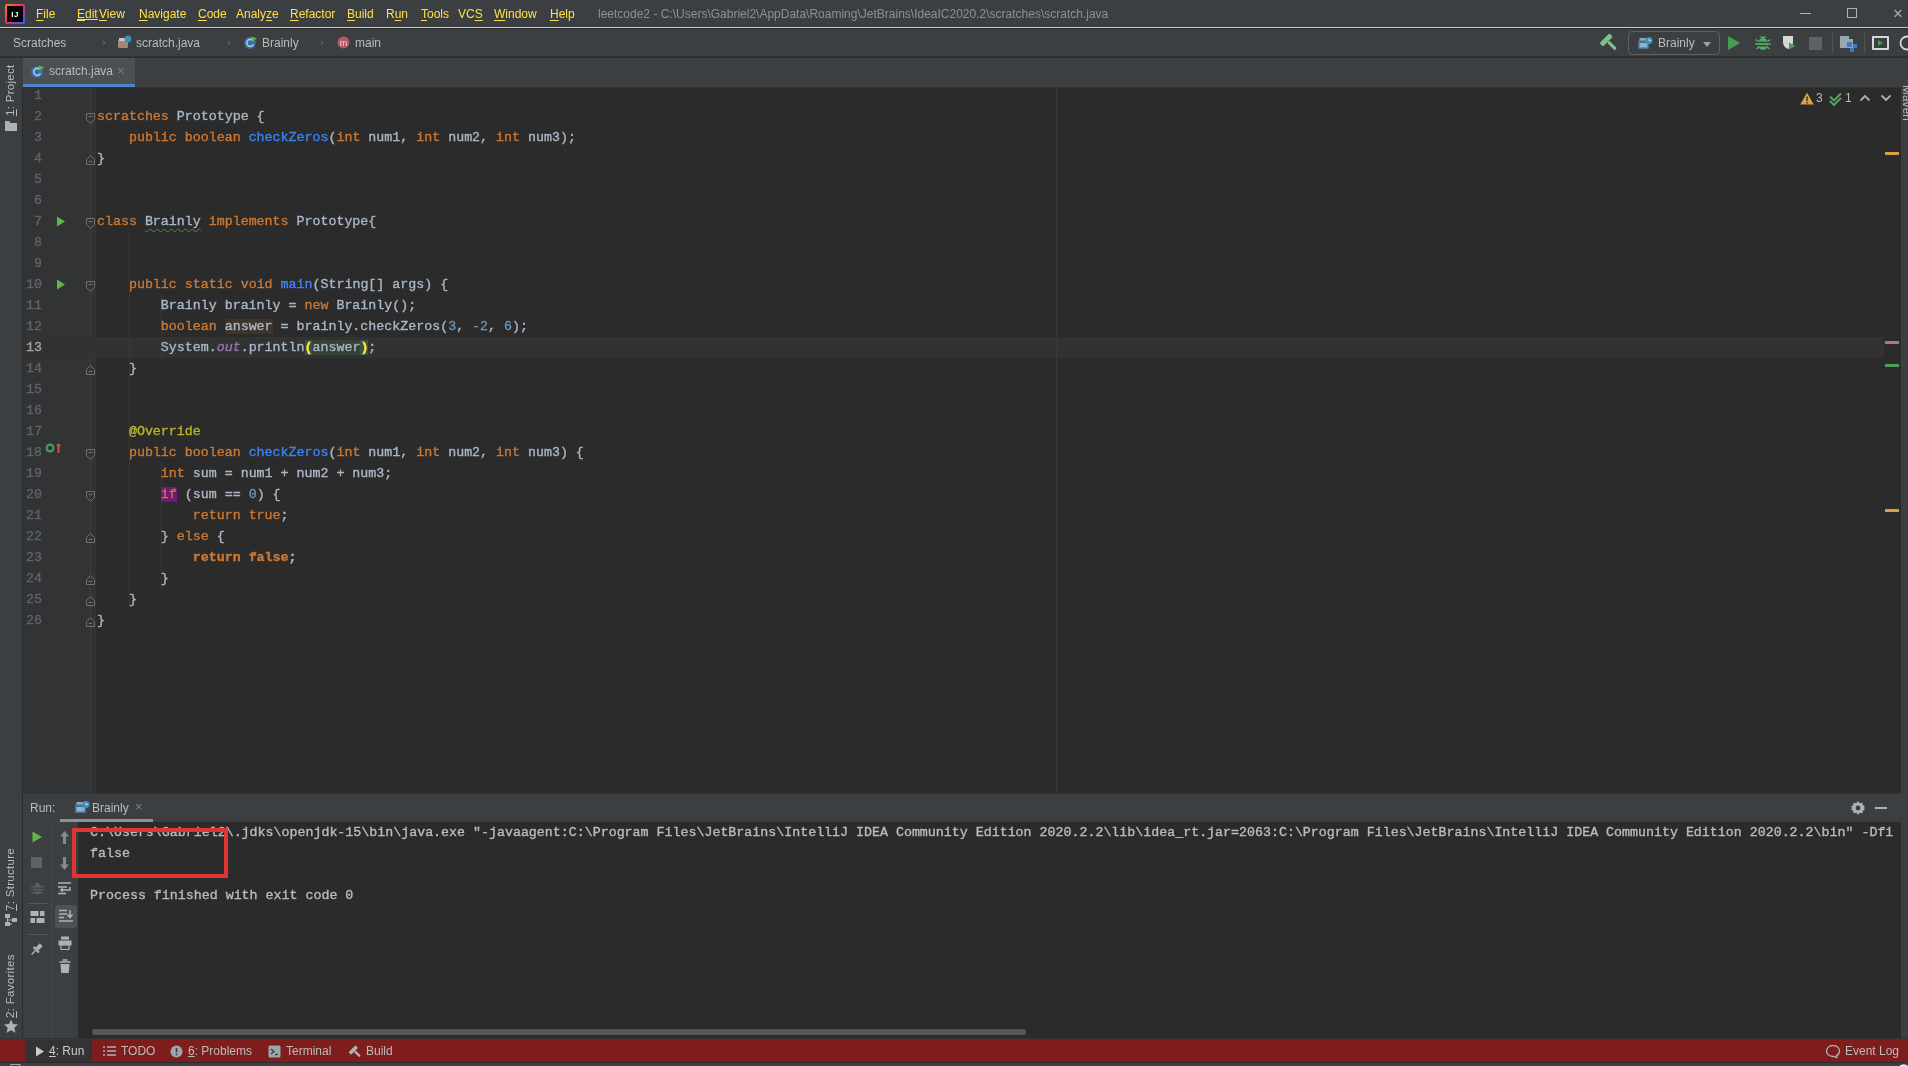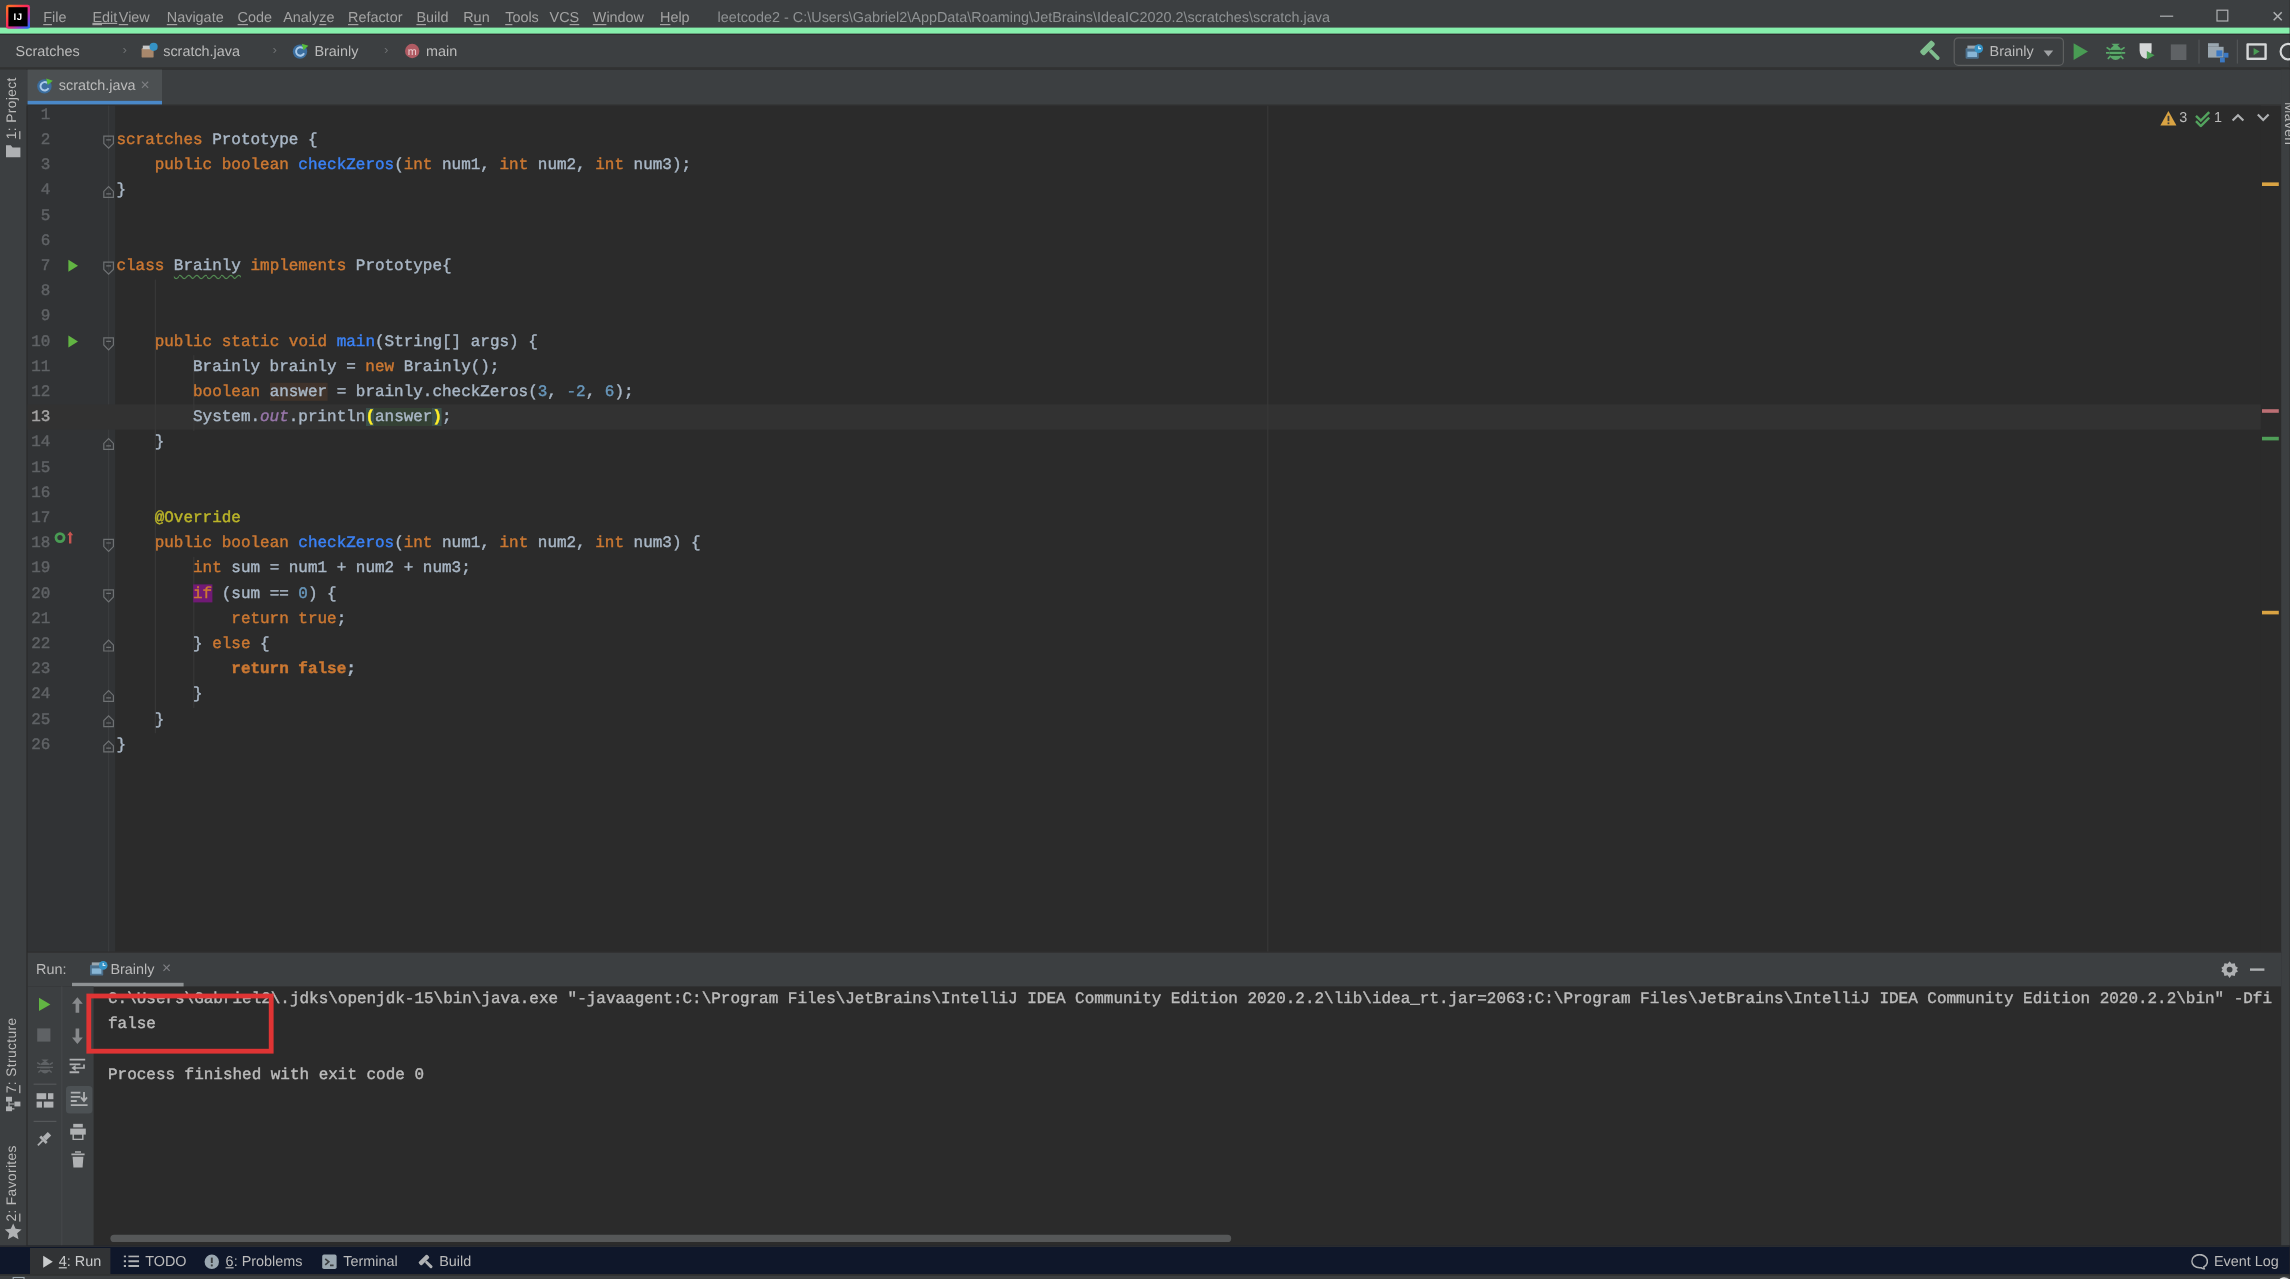--- a/index.html
+++ b/index.html
@@ -5,34 +5,34 @@
 * { margin:0; padding:0; box-sizing:border-box; }
 html,body { width:1908px; height:1066px; overflow:hidden; background:#2B2B2B;
   font-family:"Liberation Sans", sans-serif; }
 .abs { position:absolute; }
 .mono { font-family:"Liberation Mono", monospace; font-size:13.3px; line-height:21px; white-space:pre; -webkit-text-stroke:0.35px; }
 .k { color:#CC7832; }
 .n { color:#6897BB; }
 .m { color:#3b82f6; }
 .an { color:#BBB529; }
 .fld { color:#9876AA; font-style:italic; }
-.menu-item { position:absolute; top:7px; font-size:12px; color:#a3a3a3; }
+.menu-item { position:absolute; top:7px; font-size:12px; color:#fde047; }
 .menu-item u { text-decoration-thickness:1px; text-underline-offset:2px; }
 .code-line { position:absolute; left:97px; height:21px; color:#A9B7C6; }
 .lnum { color:#606366; }
 .crumb { color:#BBBBBB; font-size:12px; }
 .sep-chev { color:#6E7173; font-size:11px; }
 .vlabel { writing-mode:vertical-rl; transform:rotate(180deg); font-size:11.5px; color:#BBBBBB;
   width:14px; text-align:center; white-space:nowrap; letter-spacing:0.3px; }
 .vlabel u { text-decoration-thickness:1px; }
 </style>
 </head>
 <body>
 
-<div class="abs" style="left:0;top:0;width:1908px;height:28px;background:#3C3F41;border-bottom:5px solid #86efac;">
+<div class="abs" style="left:0;top:0;width:1908px;height:28px;background:#3C3F41;border-bottom:1px solid #86efac;">
   <div class="abs" style="left:5px;top:4px;width:20px;height:20px;border-radius:2px;background:linear-gradient(135deg,#FC801D 0%,#FE2857 45%,#9039D0 75%,#077CFB 100%);">
     <div class="abs" style="left:2px;top:2px;width:16px;height:16px;background:#000;"></div>
     <div class="abs" style="left:0;top:0;width:20px;height:20px;font-size:8px;font-weight:bold;color:#fff;text-align:center;line-height:22px;letter-spacing:0.5px;">IJ</div>
   </div>
   <span class="menu-item" style="left:36px;"><u>F</u>ile</span>
   <span class="menu-item" style="left:77px;text-decoration:underline;"><u>E</u>dit</span>
   <span class="menu-item" style="left:99px;"><u>V</u>iew</span>
   <span class="menu-item" style="left:139px;"><u>N</u>avigate</span>
   <span class="menu-item" style="left:198px;"><u>C</u>ode</span>
   <span class="menu-item" style="left:236px;">Analy<u>z</u>e</span>
@@ -369,21 +369,21 @@
   </svg>
 
 <div class="abs mono" style="left:90px;top:822px;color:#BBBBBB;">C:\Users\Gabriel2\.jdks\openjdk-15\bin\java.exe "-javaagent:C:\Program Files\JetBrains\IntelliJ IDEA Community Edition 2020.2.2\lib\idea_rt.jar=2063:C:\Program Files\JetBrains\IntelliJ IDEA Community Edition 2020.2.2\bin" -Dfi
 false</div>
 <div class="abs mono" style="left:90px;top:885px;color:#BBBBBB;">Process finished with exit code 0</div>
 
 <div class="abs" style="left:72px;top:828px;width:156px;height:50px;border:4px solid #DF3434;"></div>
 
 <div class="abs" style="left:92px;top:1029px;width:934px;height:6px;background:#555758;border-radius:3px;"></div>
 
-<div class="abs" style="left:0;top:1038px;width:1908px;height:24px;background:#0f172a;border-top:1px solid #323232;">
+<div class="abs" style="left:0;top:1038px;width:1908px;height:24px;background:#7f1d1d;border-top:1px solid #323232;">
   <div class="abs" style="left:25px;top:1px;width:67px;height:23px;background:#313335;"></div>
   <svg class="abs" style="left:35px;top:7px;" width="10" height="11" viewBox="0 0 10 11">
       <path d="M1 0.5 L9 5.5 L1 10.5 Z" fill="#C9CBCC"></path>
     </svg>
   <span class="abs" style="left:49px;top:5px;font-size:12px;color:#C9CBCC;"><u>4</u>: Run</span>
   <svg class="abs" style="left:103px;top:7px;" width="13" height="11" viewBox="0 0 13 11">
       <path d="M0 1 H2 M4 1 H13 M0 5 H2 M4 5 H13 M0 9 H2 M4 9 H13" stroke="#AFB1B3" stroke-width="1.6"></path>
     </svg>
   <span class="abs" style="left:121px;top:5px;font-size:12px;color:#BBBBBB;">TODO</span>
   <svg class="abs" style="left:170px;top:6px;" width="13" height="13" viewBox="0 0 13 13">

